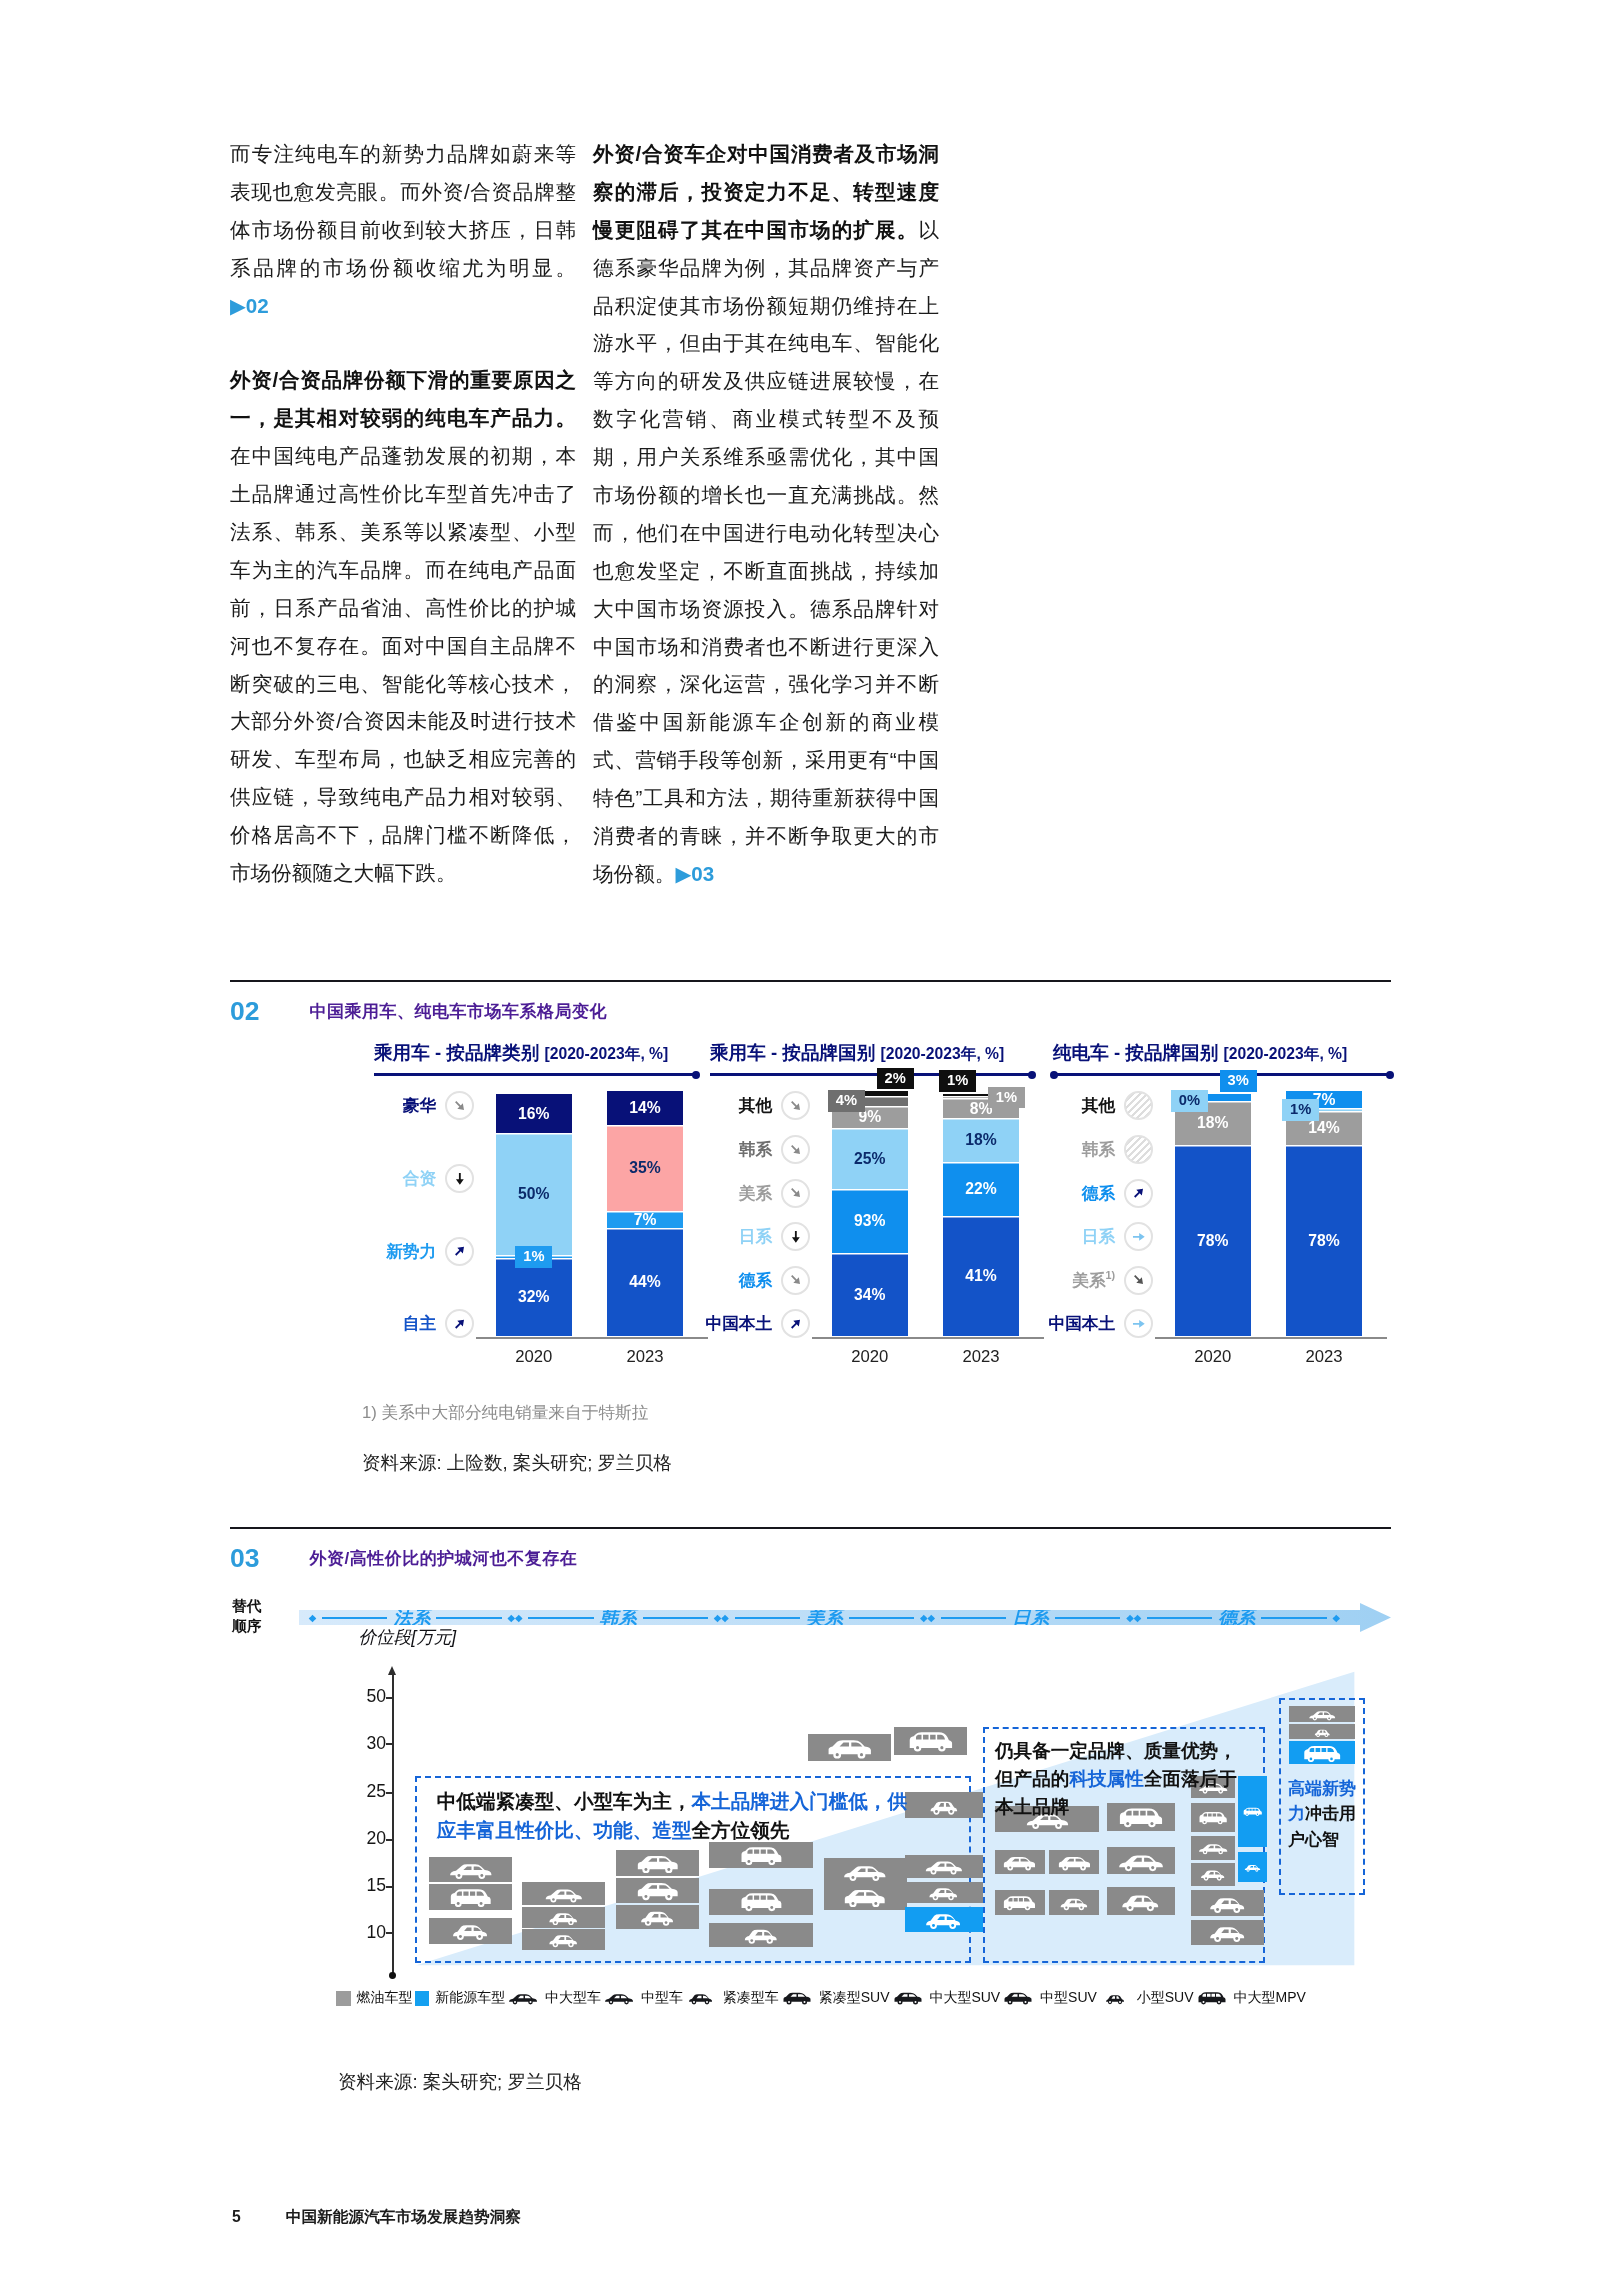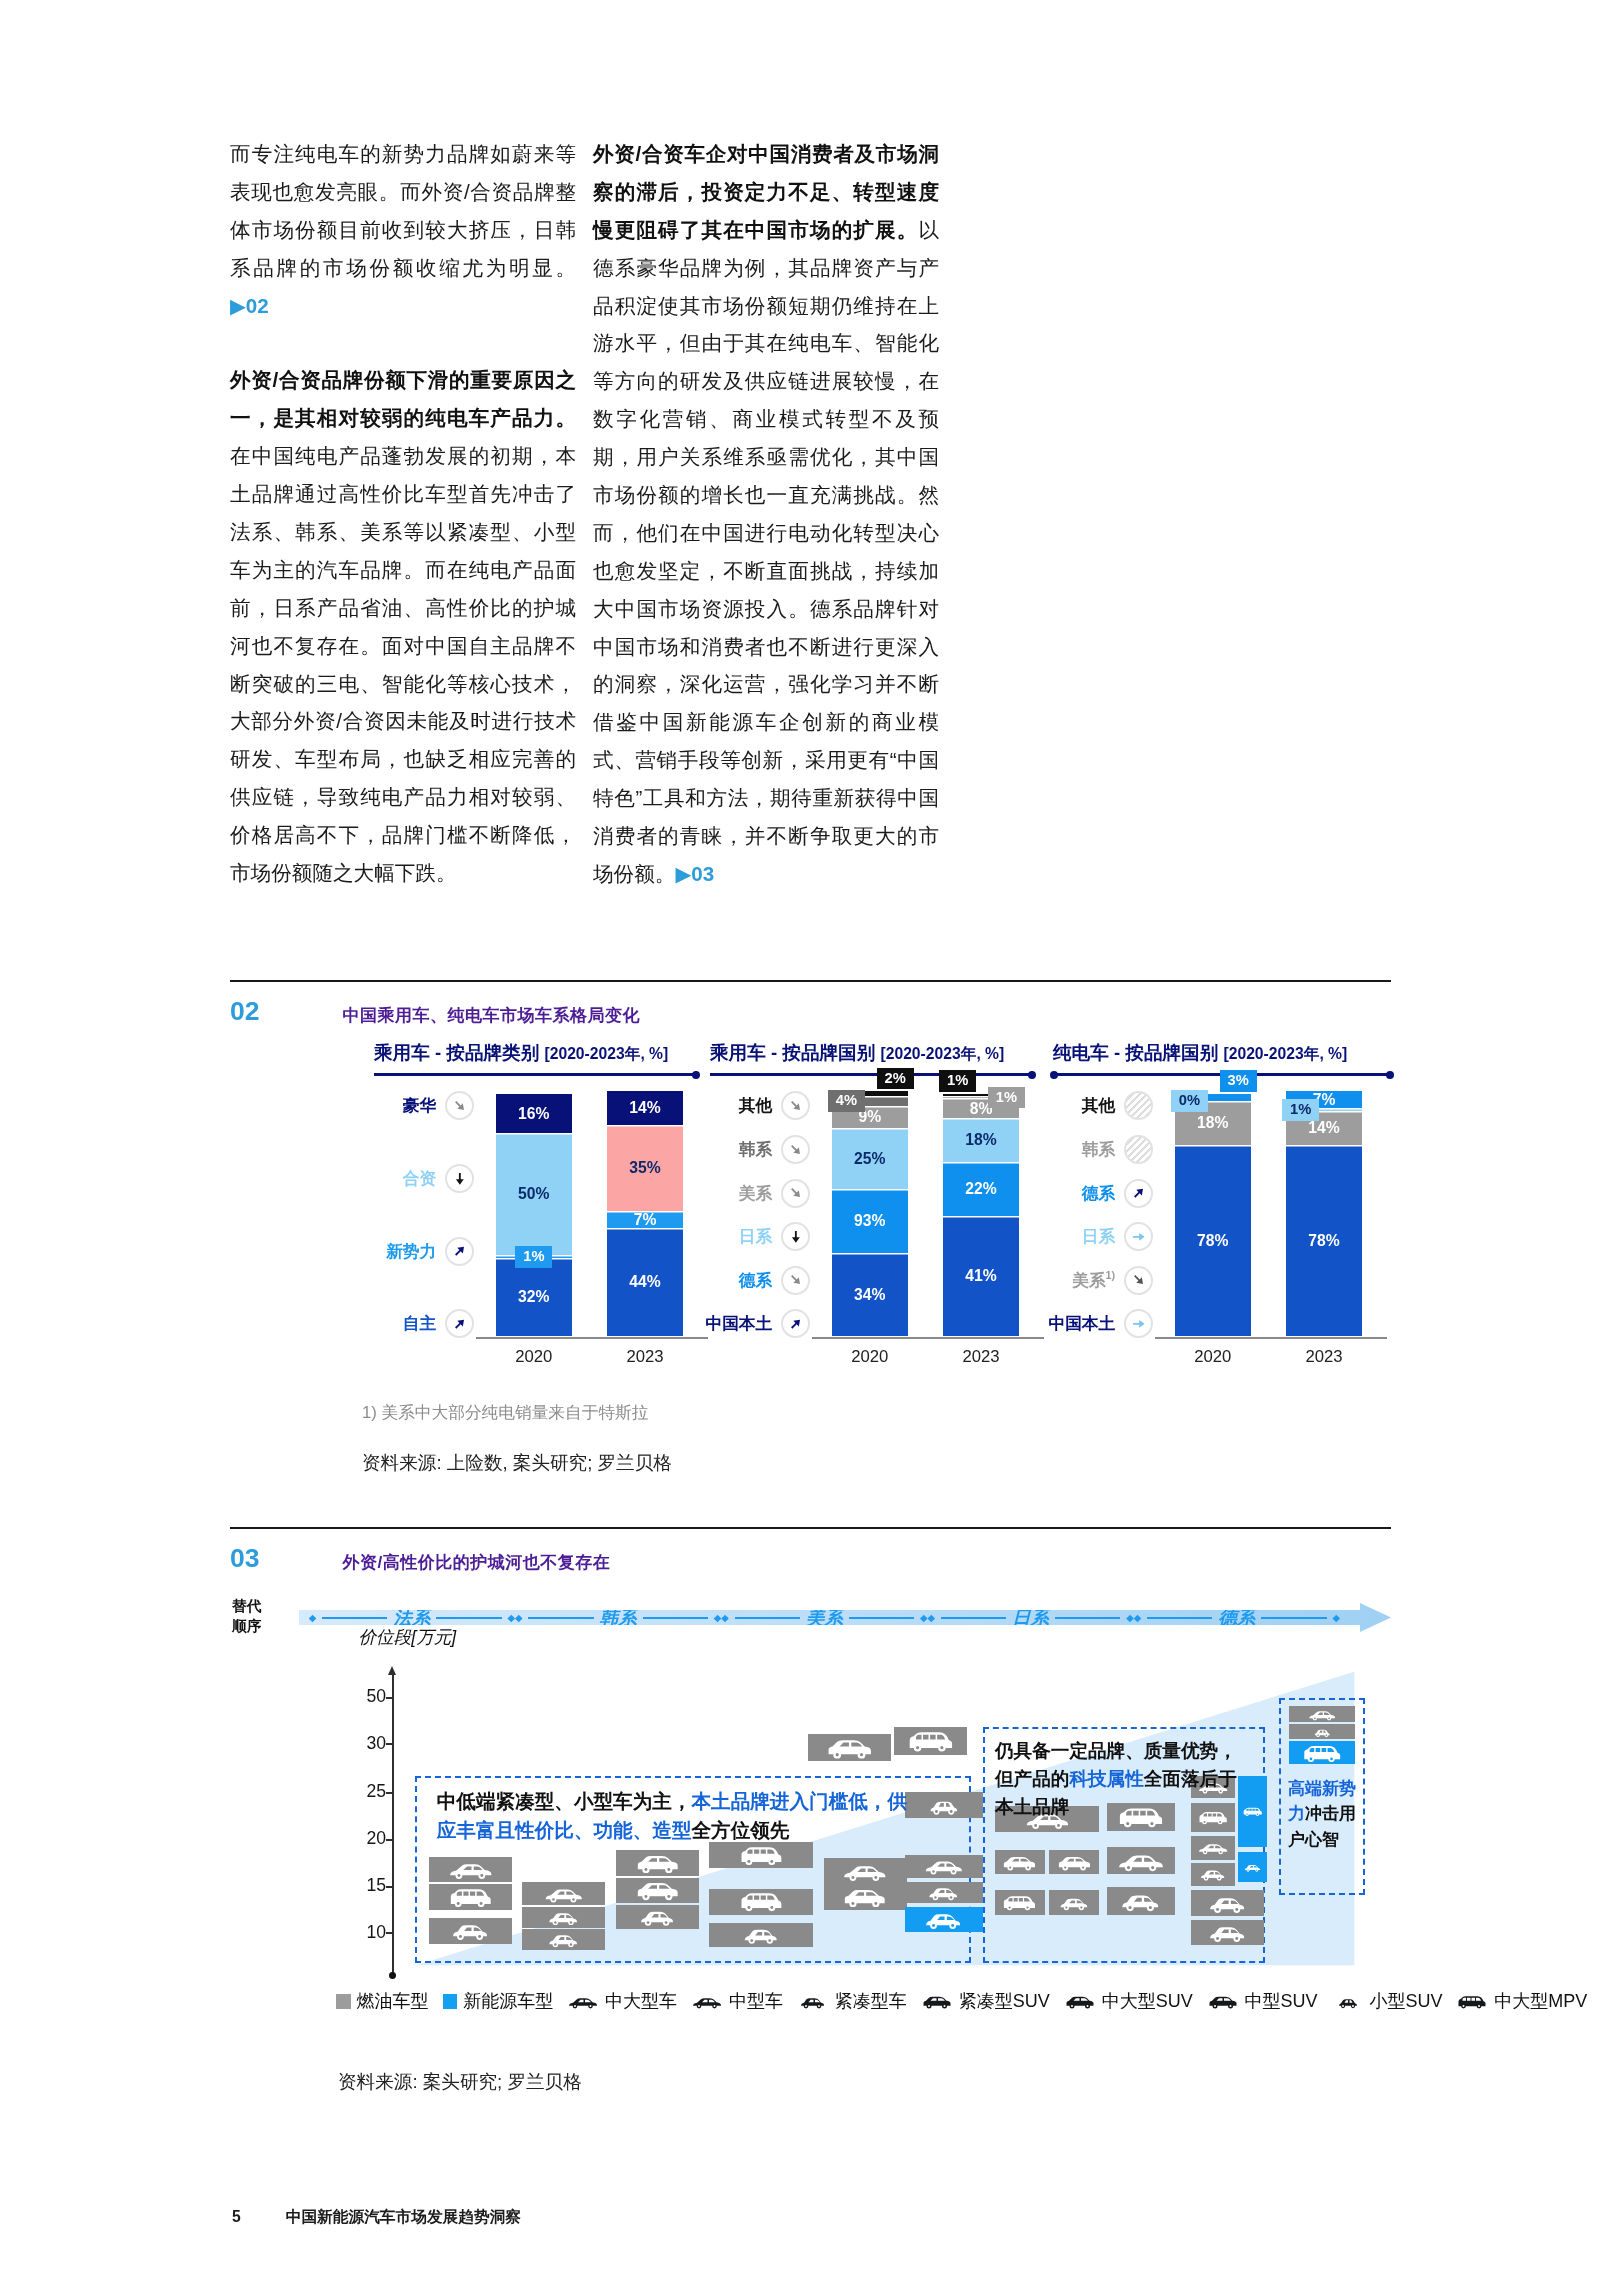--- a/index.html
+++ b/index.html
@@ -8,21 +8,21 @@
   
   .tcol{position:absolute;top:135px;width:346px;}
   #col-left{left:230px;} #col-right{left:593px;}
   .para{font-size:20.6px;line-height:1.84;text-align:justify;color:#1b1b1b;margin:0;}
   .para+.para{margin-top:37px;}
   .para .bld{font-weight:700;color:#111;}
   .para .ref{color:#2d9cdb;font-weight:700;}
   
   .sec{position:absolute;left:230px;width:1161px;border-top:2px solid #17171c;}
   #fig02{top:980px;} #fig03{top:1527px;}
-  .sec-head{display:flex;gap:83px;margin-top:13.7px;align-items:flex-end;}
+  .sec-head{display:flex;gap:50px;margin-top:13.7px;align-items:center;}
   .sec-num{font-size:26.5px;font-weight:700;color:#2d9cdb;}
   .sec-title{font-size:17px;font-weight:700;color:#4c1d95;letter-spacing:0.5px;}
   
   #f2-charts{position:relative;height:353px;margin-top:13.7px;}
   .cgroup{position:absolute;top:0;}
   .sub{font-size:18.6px;font-weight:700;color:#081178;white-space:nowrap;}
   .sub .rng{font-size:15.7px;}
   .subrule{position:relative;height:2.9px;background:#081178;margin-top:6.9px;}
   .subrule .dot{position:absolute;width:7.8px;height:7.8px;border-radius:50%;background:#081178;top:-2.5px;}
   .legend2{position:absolute;left:0;top:51px;height:247px;display:flex;flex-direction:column;justify-content:space-between;}
@@ -61,22 +61,22 @@
   .vaxis:before{content:"";position:absolute;top:-9.8px;left:-3.9px;border:4.9px solid transparent;border-bottom:9.8px solid #2e2e2e;}
   .vaxis:after{content:"";position:absolute;bottom:-5.9px;left:-2.5px;width:6.9px;height:6.9px;border-radius:50%;background:#111;}
   .tick{position:absolute;width:35px;text-align:right;font-size:17.6px;color:#161616;left:-31px;z-index:2;}
   .tickmark{position:absolute;width:7.8px;height:2px;background:#2e2e2e;left:3.9px;z-index:2;}
   .dbox{position:absolute;border:2.5px dashed #1565d8;z-index:1;box-sizing:border-box;}
   .blk{position:absolute;display:flex;align-items:center;justify-content:center;z-index:2;}
   .blk svg{width:74%;height:80%;}
   .ann{position:absolute;z-index:4;font-weight:700;color:#111;line-height:1.5;}
   .ann .bt{color:#1565d8;}
   #ann0{font-size:19.6px;} #ann1{font-size:18.6px;} #ann2{font-size:17px;}
-  .f3legend{position:absolute;left:106px;top:396px;display:flex;align-items:center;gap:14px;
-            font-size:18px;color:#111;white-space:nowrap;z-index:2;}
+  .f3legend{position:absolute;left:106px;top:396px;display:flex;align-items:center;gap:2px;
+            font-size:14px;color:#111;white-space:nowrap;z-index:2;}
   .f3li{display:flex;align-items:center;gap:5.9px;}
   .sw{width:14.7px;height:14.7px;flex:none;}
   .licon{width:32px;height:15.7px;flex:none;}
   .licon svg{width:100%;height:100%;}
   .f3-src{margin-left:108px;margin-top:53px;font-size:18.6px;color:#222;}
   
   #footer{position:absolute;left:232px;top:2207px;display:flex;gap:45px;align-items:baseline;
           font-size:15.7px;font-weight:700;color:#1c1c1c;}
 </style>
 </head>

